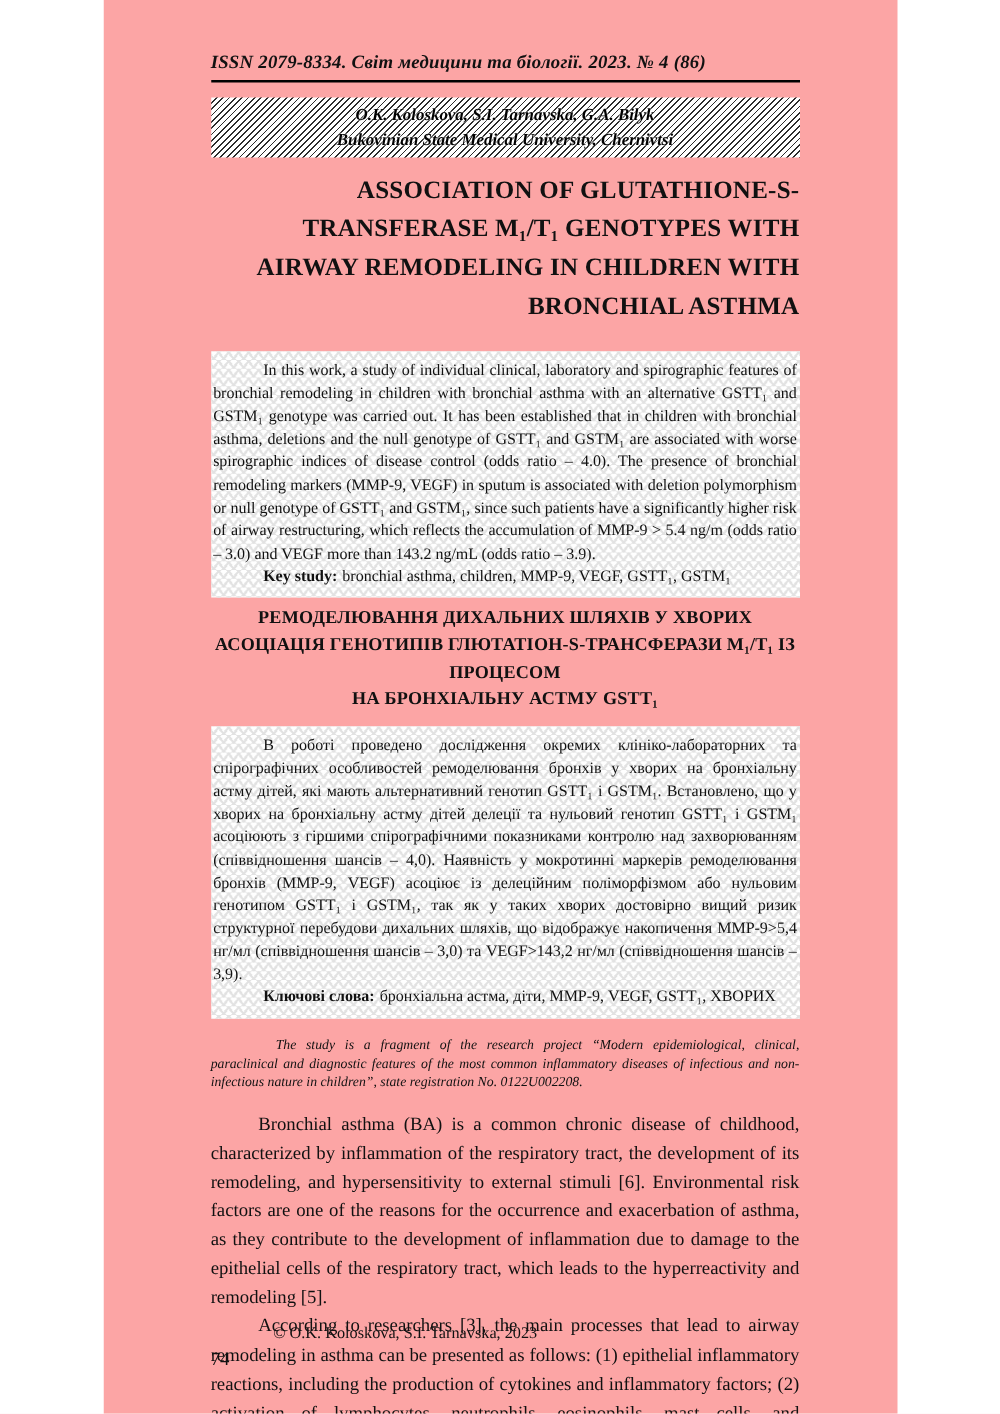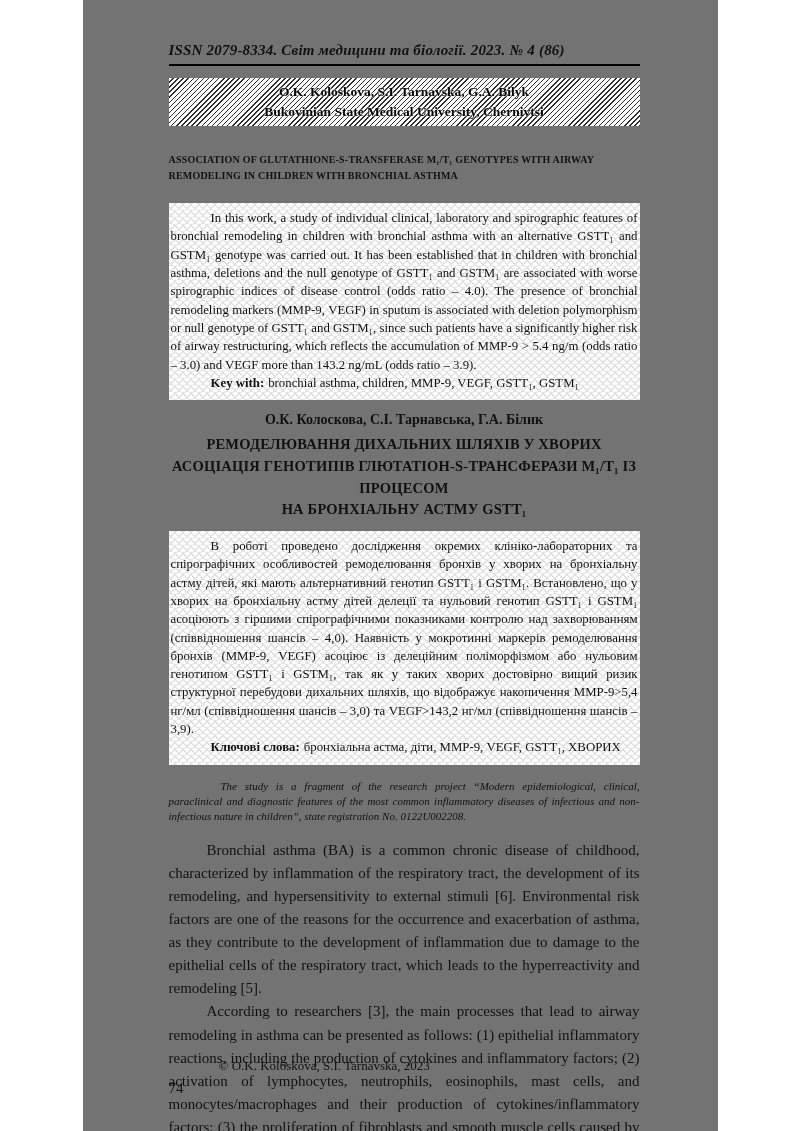--- a/index.html
+++ b/index.html
@@ -1,51 +1,52 @@
 <!DOCTYPE html>
 <html lang="en"><head>
 <meta charset="utf-8">
 <style>
   html,body{margin:0;padding:0;background:#ffffff;}
   .page{
     position:relative;
     width:635px;height:1131px;
     margin:0 auto;
-    background:#737373;
+    background:#fca5a5;
     color:#111;
     font-family:"Liberation Serif","DejaVu Serif",serif;
     box-sizing:border-box;
     padding:42px 78px 0 86px;
     overflow:hidden;
   }
   
   .issn-line{
     font-size:15px;font-weight:bold;font-style:italic;
     letter-spacing:.2px;
     padding-bottom:5px;
     border-bottom:2.5px solid #000;
   }
   .doi-udc{margin-top:10px;font-size:13.5px;font-weight:bold;line-height:1.3;}
   
   .hatch-band{
     margin-top:12px;
     padding:4px 0 5px 0;
     text-align:center;
     background:repeating-linear-gradient(135deg,#ffffff 0 2.6px,#2b2b2b 2.6px 3.6px);
+    font-style:italic;
   }
   .hatch-band .band-line{
     font-size:13.5px;font-weight:bold;color:#000;
     line-height:1.45;
     text-shadow:0 0 2px #fff,0 0 2px #fff;
   }
   
   .title-en{
-    margin-top:26px;
-    text-align:left;
-    font-size:10px;font-weight:bold;
+    margin-top:11px;
+    text-align:right;
+    font-size:20px;font-weight:bold;
     line-height:1.55;
     letter-spacing:.2px;
   }
   .email-line{margin-top:10px;text-align:right;font-size:12.5px;}
   
   .zigzag{
     background-color:#ffffff;
     background-image:
       linear-gradient(135deg,transparent 42%,#e2e2e2 42%,#e2e2e2 58%,transparent 58%),
       linear-gradient(45deg,transparent 42%,#e2e2e2 42%,#e2e2e2 58%,transparent 58%);
@@ -91,25 +92,24 @@
     <div class="band-line">O.K. Koloskova, S.I. Tarnavska, G.A. Bilyk</div>
     <div class="band-line">Bukovinian State Medical University, Chernivtsi</div>
   </div>
 
   <h1 class="title-en" style="margin-bottom:0;">ASSOCIATION OF GLUTATHIONE-S-TRANSFERASE M₁/T₁ GENOTYPES WITH AIRWAY REMODELING IN CHILDREN WITH BRONCHIAL ASTHMA</h1>
 
 
   <div class="abstract-block zigzag">
     <p class="abstract-body">In this work, a study of individual clinical, laboratory and spirographic features of bronchial remodeling in children with bronchial asthma with an alternative GSTT₁ and GSTM₁ genotype was carried out. It has been established that in children with bronchial asthma, deletions and the null genotype of GSTT₁ and GSTM₁ are associated with worse spirographic indices of disease control (odds ratio – 4.0). The presence of bronchial remodeling markers (MMP-9, VEGF) in sputum is associated with deletion polymorphism or null genotype of GSTT₁ and GSTM₁, since such patients have a significantly higher risk of airway restructuring, which reflects the accumulation of MMP-9 &gt; 5.4 ng/m (odds ratio – 3.0) and VEGF more than 143.2 ng/mL (odds ratio – 3.9).</p>
     <p class="abstract-keywords">
-      <b>Key with:</b><span>bronchial asthma, children, MMP-9, VEGF, GSTT₁, GSTM₁</span>
+      <b>Key study:</b><span>bronchial asthma, children, MMP-9, VEGF, GSTT₁, GSTM₁</span>
     </p>
   </div>
 
-  <div class="byline-uk">О.К. Колоскова, С.І. Тарнавська, Г.А. Білик</div>
 
   <div class="title-uk">
     <div>РЕМОДЕЛЮВАННЯ ДИХАЛЬНИХ ШЛЯХІВ У ХВОРИХ</div>
     <div>АСОЦІАЦІЯ ГЕНОТИПІВ ГЛЮТАТІОН-S-ТРАНСФЕРАЗИ М₁/Т₁ ІЗ ПРОЦЕСОМ</div>
     <div>НА БРОНХІАЛЬНУ АСТМУ GSTT₁</div>
   </div>
 
   <div class="abstract-block zigzag" style="margin-top:10px;">
     <p class="abstract-body">В роботі проведено дослідження окремих клініко-лабораторних та спірографічних особливостей ремоделювання бронхів у хворих на бронхіальну астму дітей, які мають альтернативний генотип GSTT₁ і GSTM₁. Встановлено, що у хворих на бронхіальну астму дітей делеції та нульовий генотип GSTT₁ і GSTM₁ асоціюють з гіршими спірографічними показниками контролю над захворюванням (співвідношення шансів – 4,0). Наявність у мокротинні маркерів ремоделювання бронхів (ММР-9, VEGF) асоціює із делеційним поліморфізмом або нульовим генотипом GSTT₁ і GSTM₁, так як у таких хворих достовірно вищий ризик структурної перебудови дихальних шляхів, що відображує накопичення ММР-9&gt;5,4 нг/мл (співвідношення шансів – 3,0) та VEGF&gt;143,2 нг/мл (співвідношення шансів – 3,9).</p>
     <p class="abstract-keywords">

